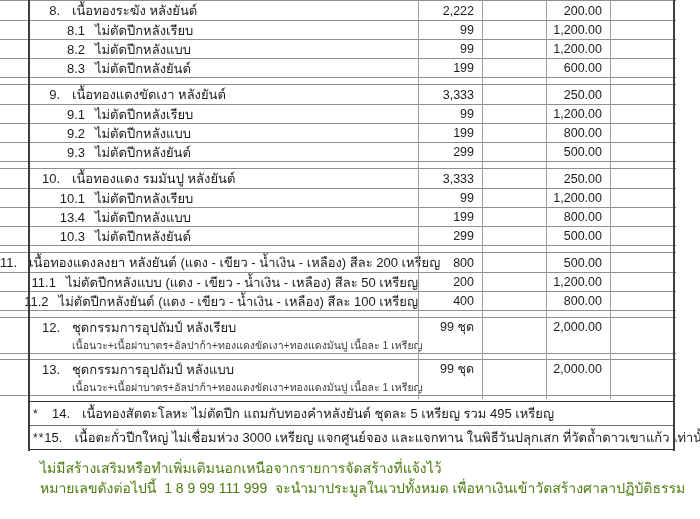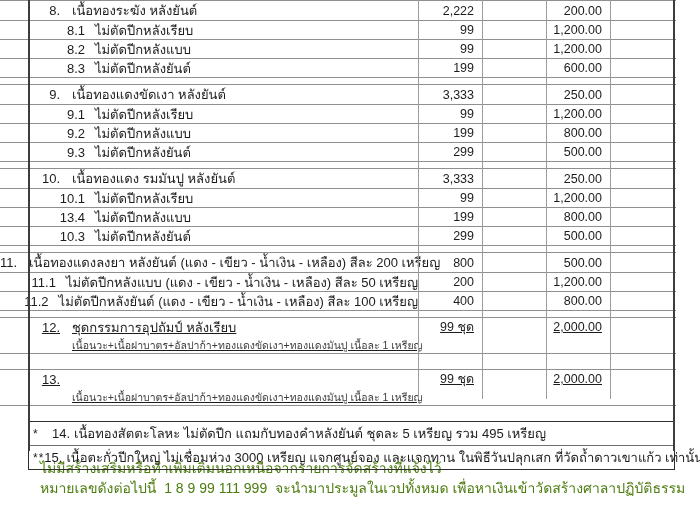--- a/index.html
+++ b/index.html
@@ -26,36 +26,36 @@
   .row .num{width:60px;}
   .row.sub .num{width:85px;}
   .desc{margin-left:12px;white-space:nowrap;}
   .row.sub .desc{margin-left:10px;}
   .c-qty{width:64px;box-sizing:border-box;text-align:right;padding-right:8px;font-size:12.5px;}
   .c-sp{width:64px;}
   .c-price{width:64px;box-sizing:border-box;text-align:right;padding-right:8px;font-size:12.5px;}
   .c-rest{flex:1;}
 
   
-  .block.set{margin-bottom:15px;text-decoration:underline;}
+  .block.set{margin-bottom:5px;}
   .set-inner{display:flex;}
   .set-main{width:418px;box-sizing:border-box;}
   .set-title{height:19px;display:flex;align-items:center;font-size:13px;}
   .set-note{height:16px;display:flex;align-items:center;font-size:10.5px;color:#3d3d3d;
             padding-left:72px;white-space:nowrap;}
   .set .c-qty,.set .c-sp,.set .c-price,.set .c-rest{display:flex;align-items:flex-start;}
   .set .c-qty,.set .c-price{justify-content:flex-end;line-height:19px;}
 
   
   .block.notes{margin-left:28px;width:647px;border:1.5px solid #2e2e2e;margin-bottom:0;}
   .notes .row{height:23px;font-size:13px;}
   .notes .row + .row{border-top:1px solid #6f6f6f;}
   .pfx{display:inline-block;width:13px;margin-left:4px;font-size:12px;letter-spacing:1px;}
   .notes .num{width:24px;}
-  .notes .desc{margin-left:4px;}
+  .notes .desc{margin-left:12px;}
 
   .remarks{margin:8px 0 0 40px;font-size:14px;line-height:19.5px;font-weight:500;}
   .remarks div{white-space:pre;}
 </style>
 </head>
 <body>
 
 <div class="tablewrap">
   <div class="vl left"></div>
   <div class="vl right"></div>
@@ -240,20 +240,21 @@
       <div class="c-price">2,000.00</div>
       <div class="c-rest"></div>
     </div>
   </div>
 
   <div class="block set">
     <div class="set-inner">
       <div class="set-main">
         <div class="set-title">
             <span class="num" style="width:60px">13.</span>
+            <span class="desc">ชุดกรรมการอุปถัมป์ หลังแบบ</span>
           </div>
         <div class="set-note">เนื้อนวะ+เนื้อฝาบาตร+อัลปาก้า+ทองแดงขัดเงา+ทองแดงมันปู เนื้อละ 1 เหรียญ</div>
       </div>
       <div class="c-qty">99 ชุด</div>
       <div class="c-sp"></div>
       <div class="c-price">2,000.00</div>
       <div class="c-rest"></div>
     </div>
   </div>
 

